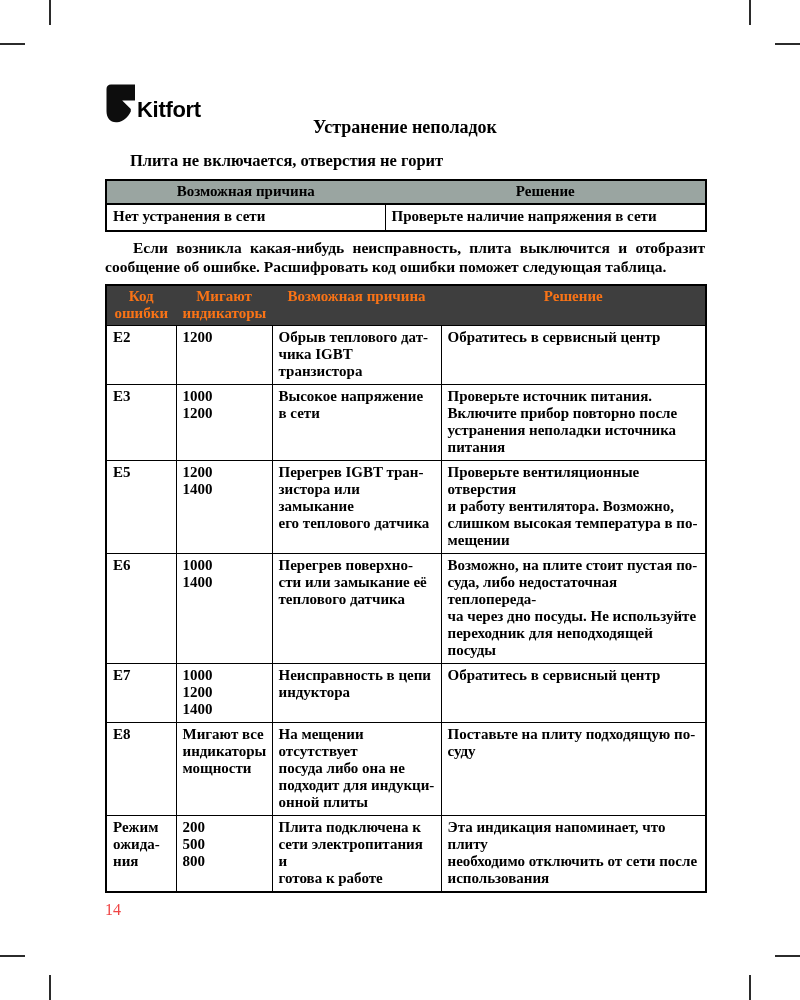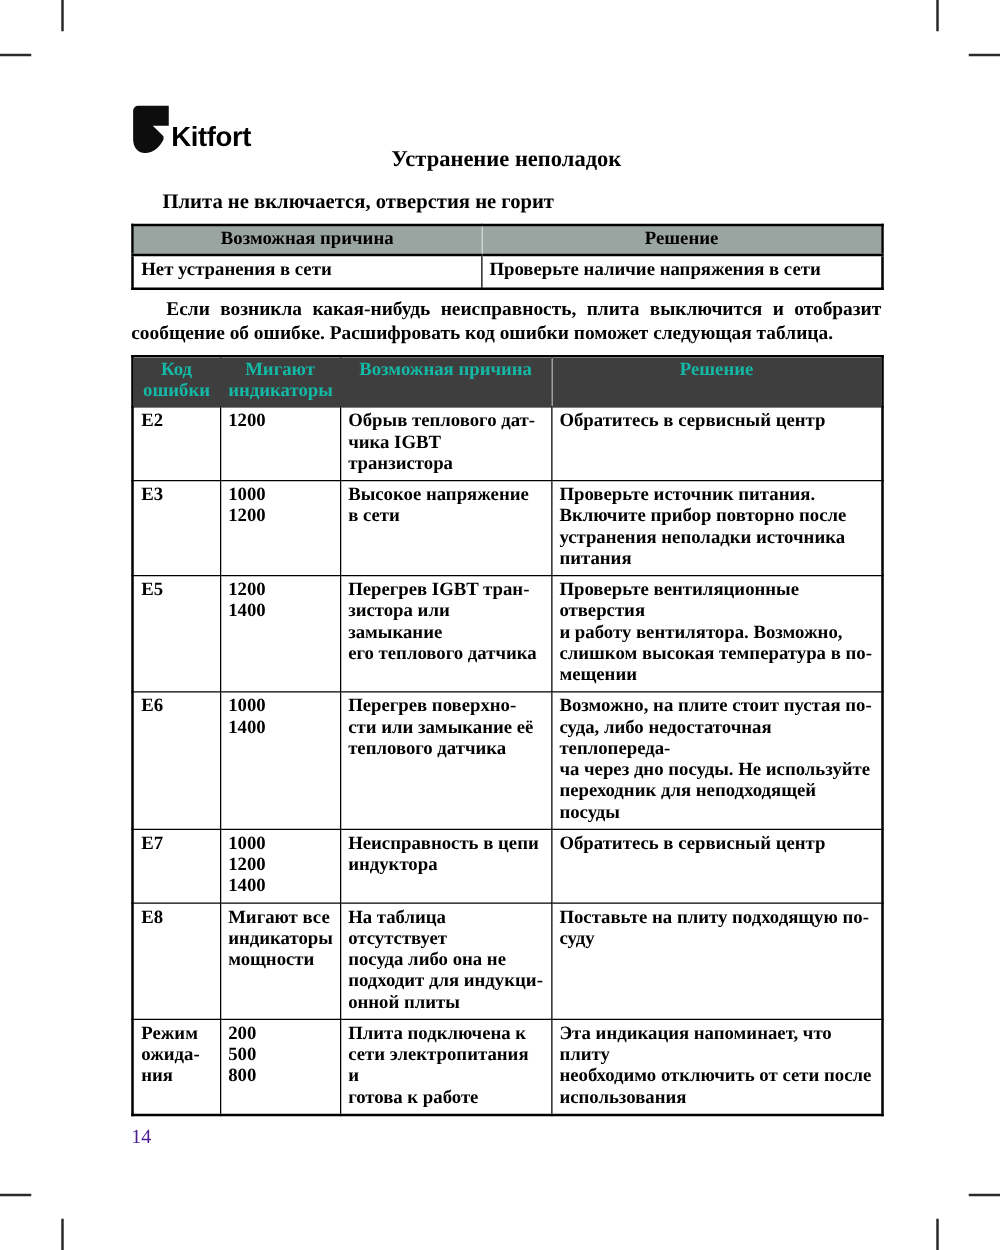--- a/index.html
+++ b/index.html
@@ -54,28 +54,28 @@
 
   .intro {
     position:absolute; left:105px; top:238px; width:600px;
     font-size:15.5px; line-height:19px; text-align:justify;
     text-indent:28px; margin:0;font-weight:bold;
   }
 
   
   .t-err { position:absolute; left:105px; top:284px; border:2.5px solid #000; }
   .t-err th {
-    background:#3e3e3e; color:#14b8a6; text-align:center;
+    background:#3e3e3e; color:#f97316; text-align:center;
     border-color:#3e3e3e; border-bottom:1.5px solid #000;
     padding-top:2px; padding-bottom:3px;
   }
 
   .page-number {
     position:absolute; left:105px; top:901px;
-    font-size:16px; color:#4c1d95;
+    font-size:16px; color:#ef4444;
   }
 </style>
 </head>
 <body>
 
 <div class="crop v" style="left:49px; top:0;"></div>
 <div class="crop h" style="left:0; top:43px;"></div>
 <div class="crop v" style="left:749px; top:0;"></div>
 <div class="crop h" style="left:775px; top:43px;"></div>
 <div class="crop h" style="left:0; top:955px;"></div>
@@ -182,21 +182,21 @@
 1400</td>
       <td>Неисправность в цепи
 индуктора</td>
       <td>Обратитесь в сервисный центр</td>
     </tr>
     <tr>
       <td>E8</td>
       <td>Мигают все
 индикаторы
 мощности</td>
-      <td>На таблица отсутствует
+      <td>На мещении отсутствует
 посуда либо она не
 подходит для индукци-
 онной плиты</td>
       <td>Поставьте на плиту подходящую по-
 суду</td>
     </tr>
     <tr>
       <td>Режим
 ожида-
 ния</td>

